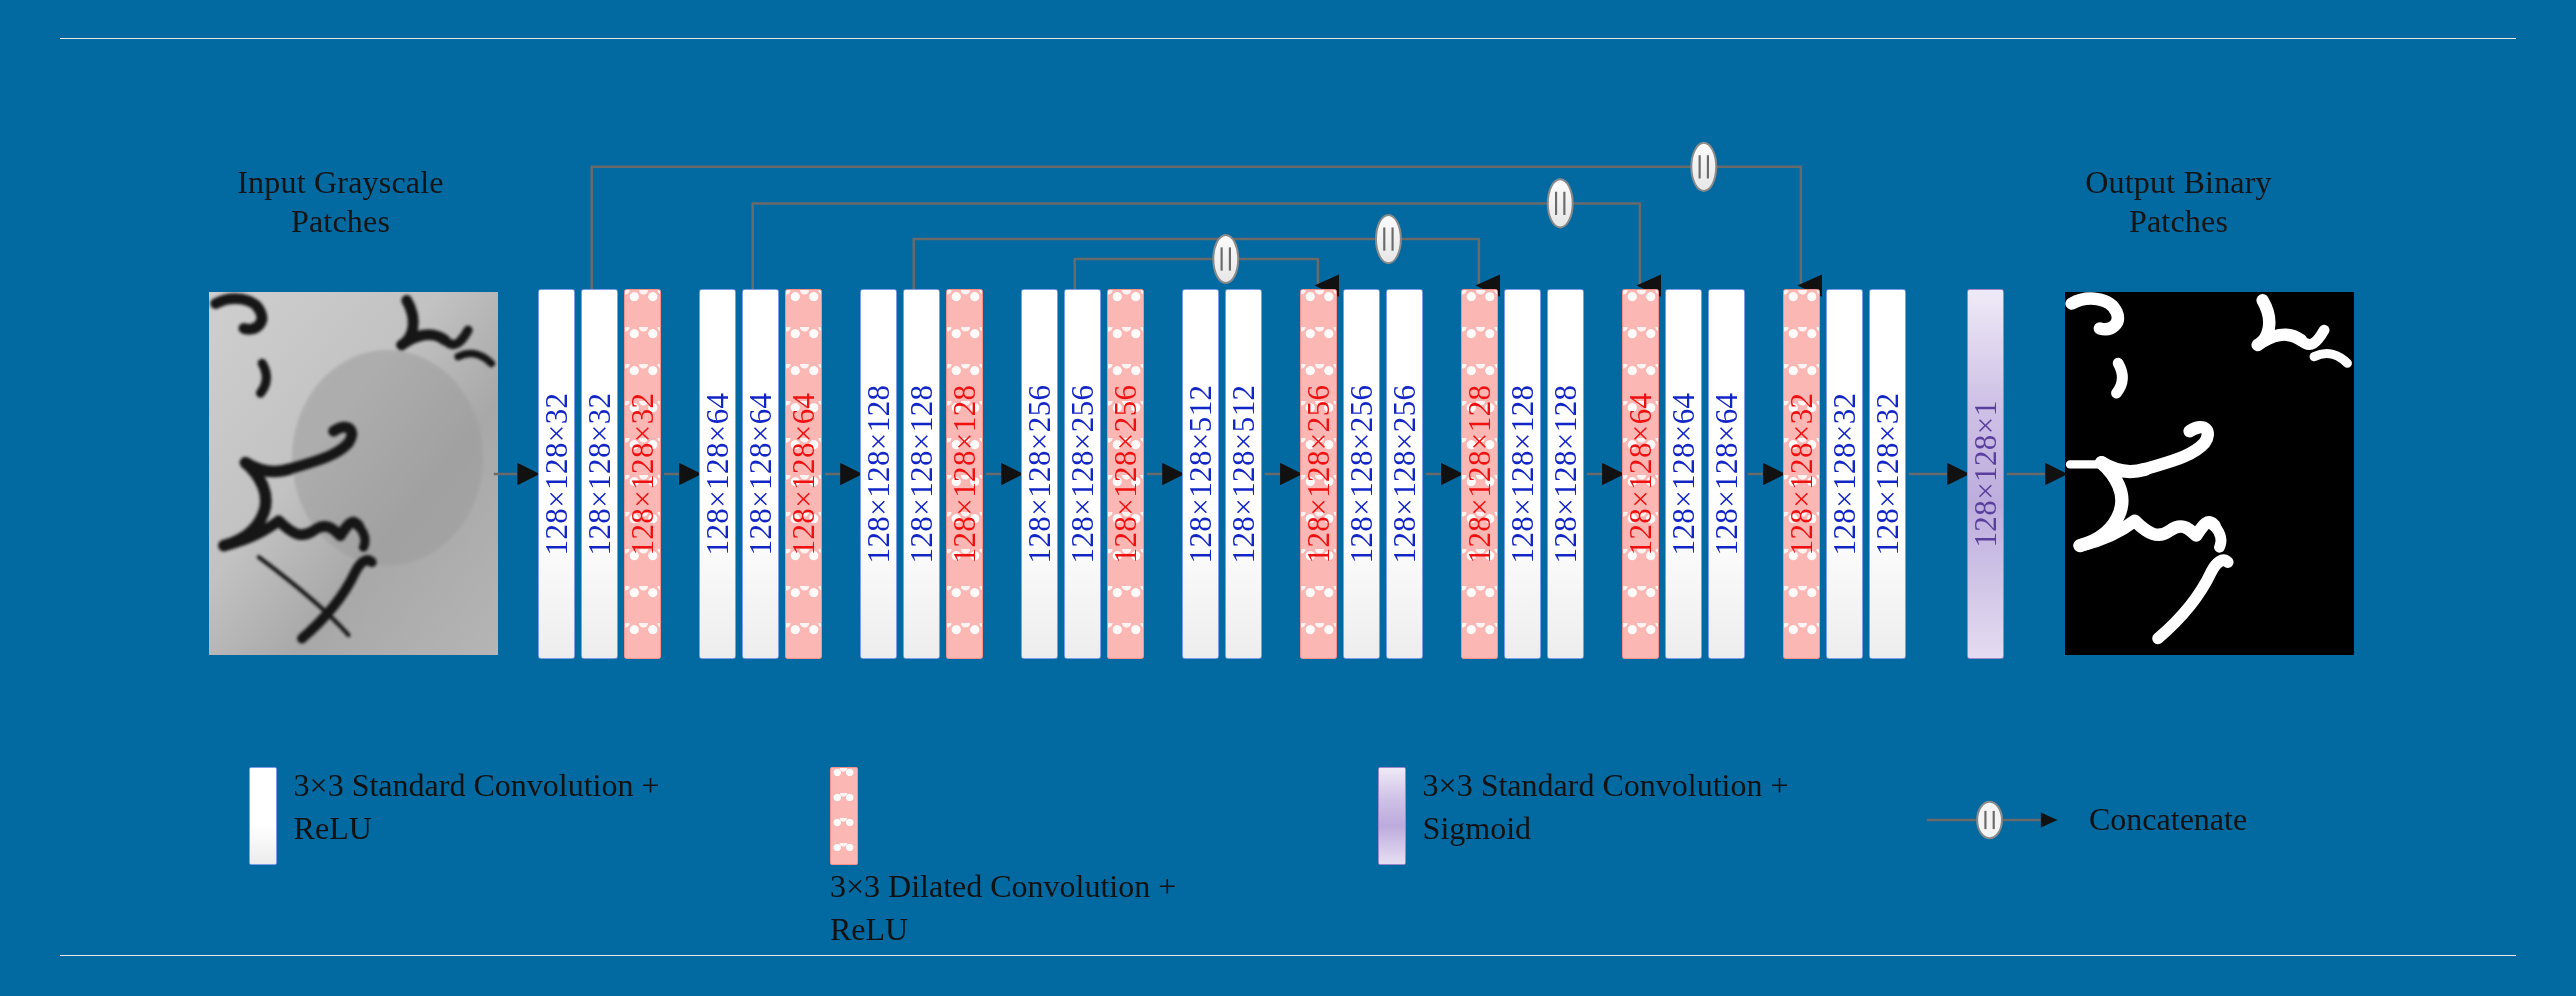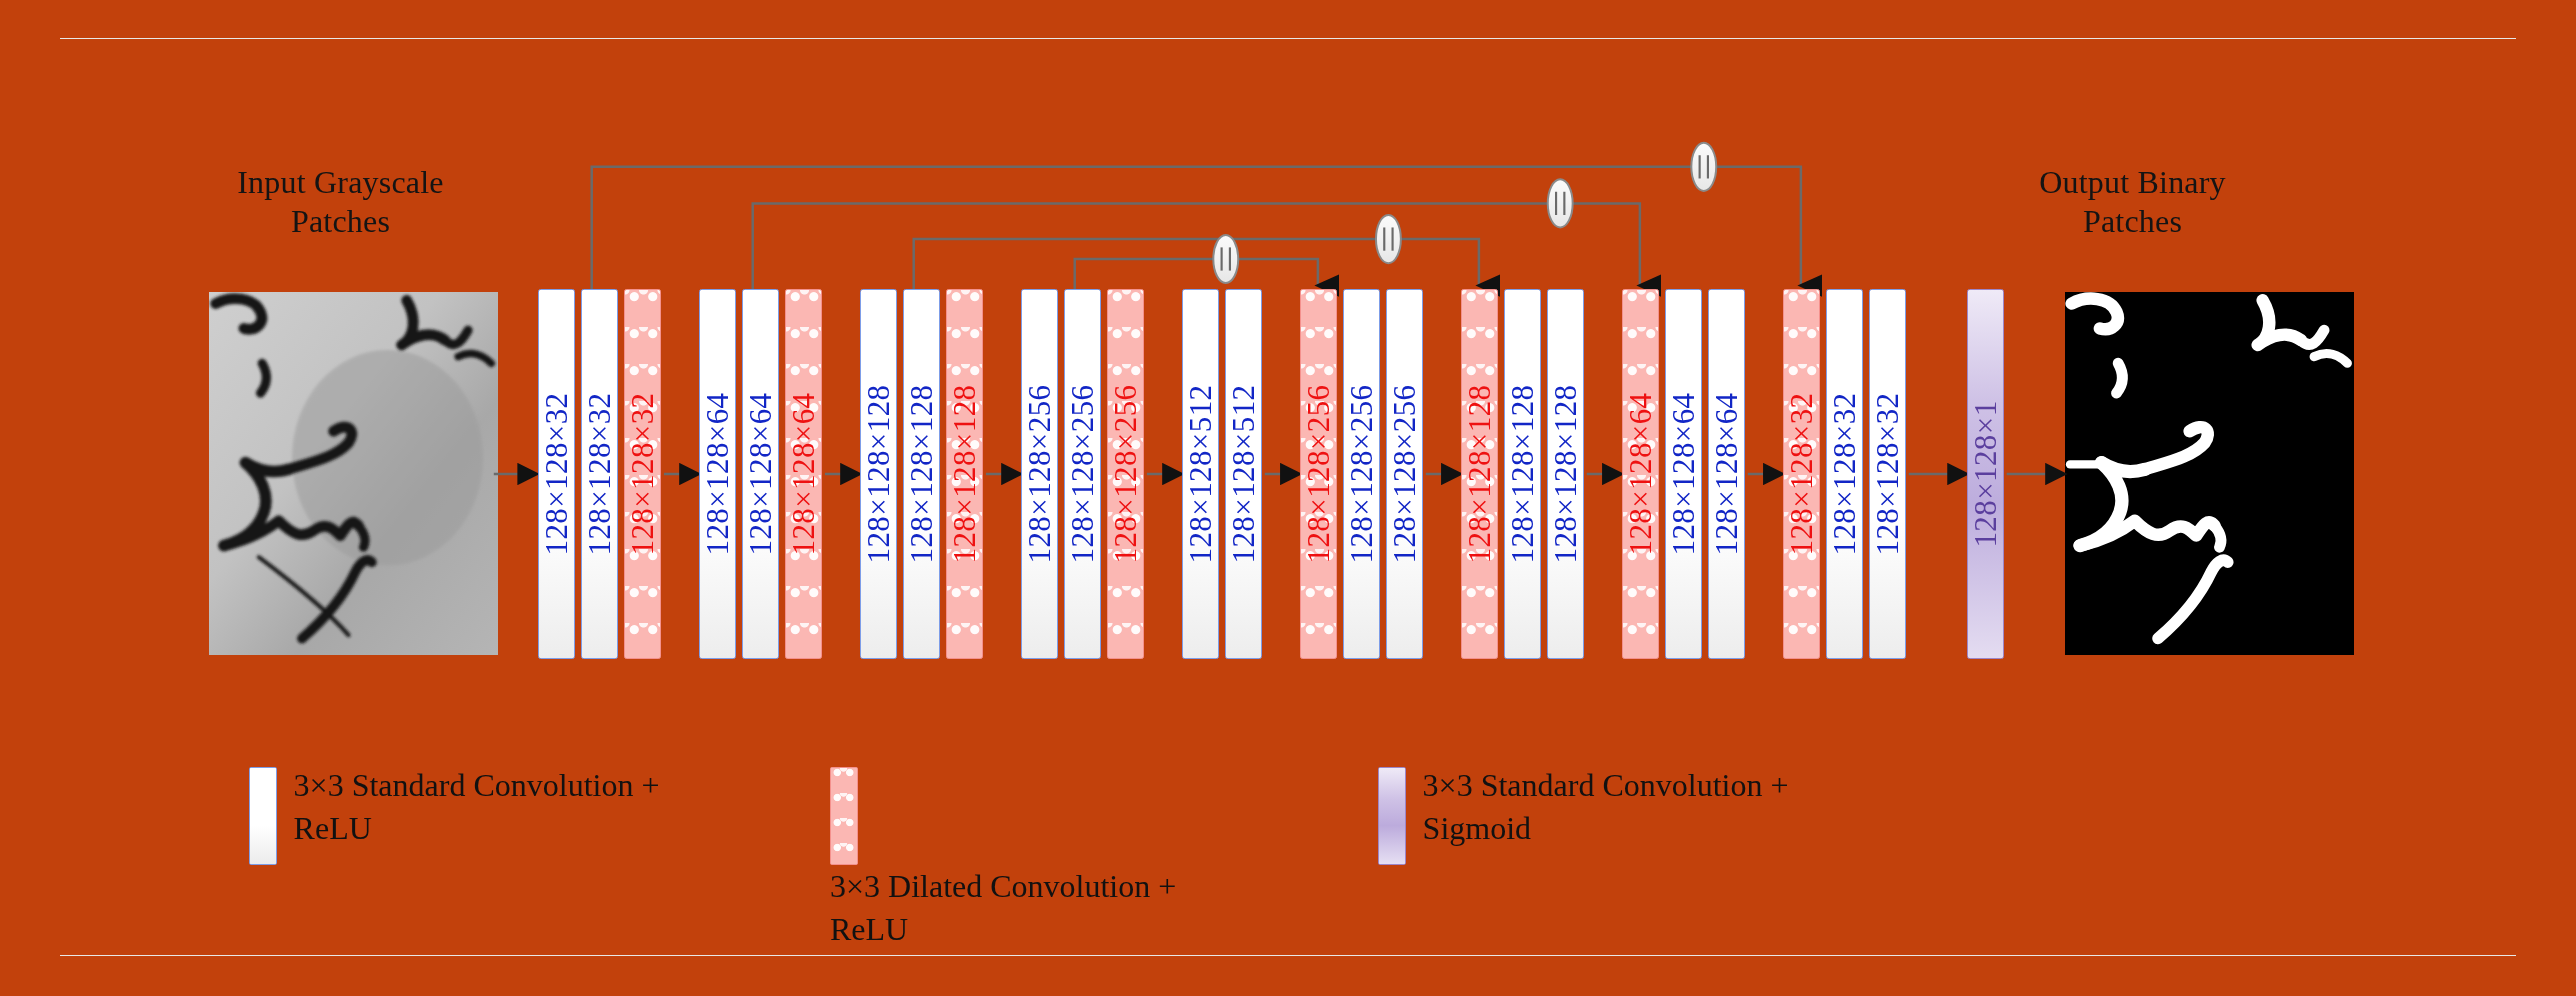--- a/index.html
+++ b/index.html
@@ -3,38 +3,38 @@
 <meta charset="utf-8">
 <style>
   html,body{margin:0;padding:0;}
   body{
     width:2576px;height:997px;
     background:#ffffff;
     font-family:"Liberation Serif", serif;
     overflow:hidden;
     position:relative;
   }
-  #root{position:absolute;inset:0;background:#c2410c;}
+  #root{position:absolute;inset:0;background:#0369a1;}
 
   
   .hairline{position:absolute;left:60px;right:60px;height:0.8px;background:#e8e8e8;}
   .hairline.top{top:38px;}
   .hairline.bottom{bottom:41px;}
 
   
   .caption{
     position:absolute;
     text-align:center;
     font-size:32px;
     line-height:1.22;
     color:#141414;
     letter-spacing:0.2px;
   }
   #cap-in{left:166px;top:163px;width:349px;}
-  #cap-out{left:1954px;top:163px;width:357px;}
+  #cap-out{left:2000px;top:163px;width:357px;}
 
   
   .patch{position:absolute;top:292px;width:289px;height:363px;}
   #patch-in{left:209px;background:#b9b9b9;}
   #patch-out{left:2065px;background:#000;}
   .patch svg{display:block;width:100%;height:100%;}
 
   
   #net{position:absolute;left:0;top:0;width:2576px;height:997px;pointer-events:none;}
   #net svg{position:absolute;left:0;top:0;width:2576px;height:997px;}
@@ -337,16 +337,27 @@
     <div class="leg-item" id="leg-dil">
       <div class="leg-swatch dil"></div>
       <div class="leg-text">3×3 Dilated Convolution +
 ReLU</div>
     </div>
     <div class="leg-item" id="leg-sig">
       <div class="leg-swatch sig"></div>
       <div class="leg-text">3×3 Standard Convolution +
 Sigmoid</div>
     </div>
+    <div class="leg-item" id="leg-cat">
+      <svg class="cat-glyph" viewBox="0 0 180 60">
+        <line x1="2" y1="30" x2="62" y2="30" stroke="#6a6a6a" stroke-width="3"></line>
+        <ellipse cx="78" cy="30" rx="15" ry="22" fill="#f4f4f4" stroke="#8a8a8a" stroke-width="2.4"></ellipse>
+        <line x1="73" y1="19" x2="73" y2="41" stroke="#6a6a6a" stroke-width="2.6"></line>
+        <line x1="83" y1="19" x2="83" y2="41" stroke="#6a6a6a" stroke-width="2.6"></line>
+        <line x1="94" y1="30" x2="140" y2="30" stroke="#6a6a6a" stroke-width="3"></line>
+        <path d="M140 21 L160 30 L140 39 z" fill="#111"></path>
+      </svg>
+      <div class="leg-text">Concatenate</div>
+    </div>
   </div>
 
 </div>
 
 
 </body></html>

